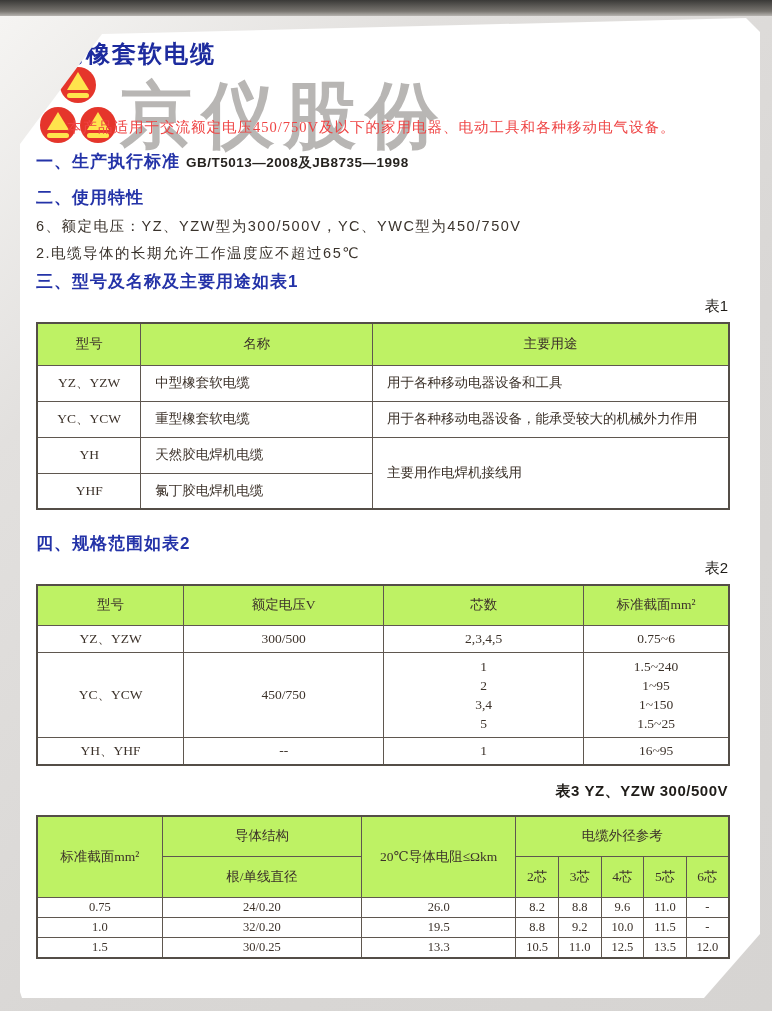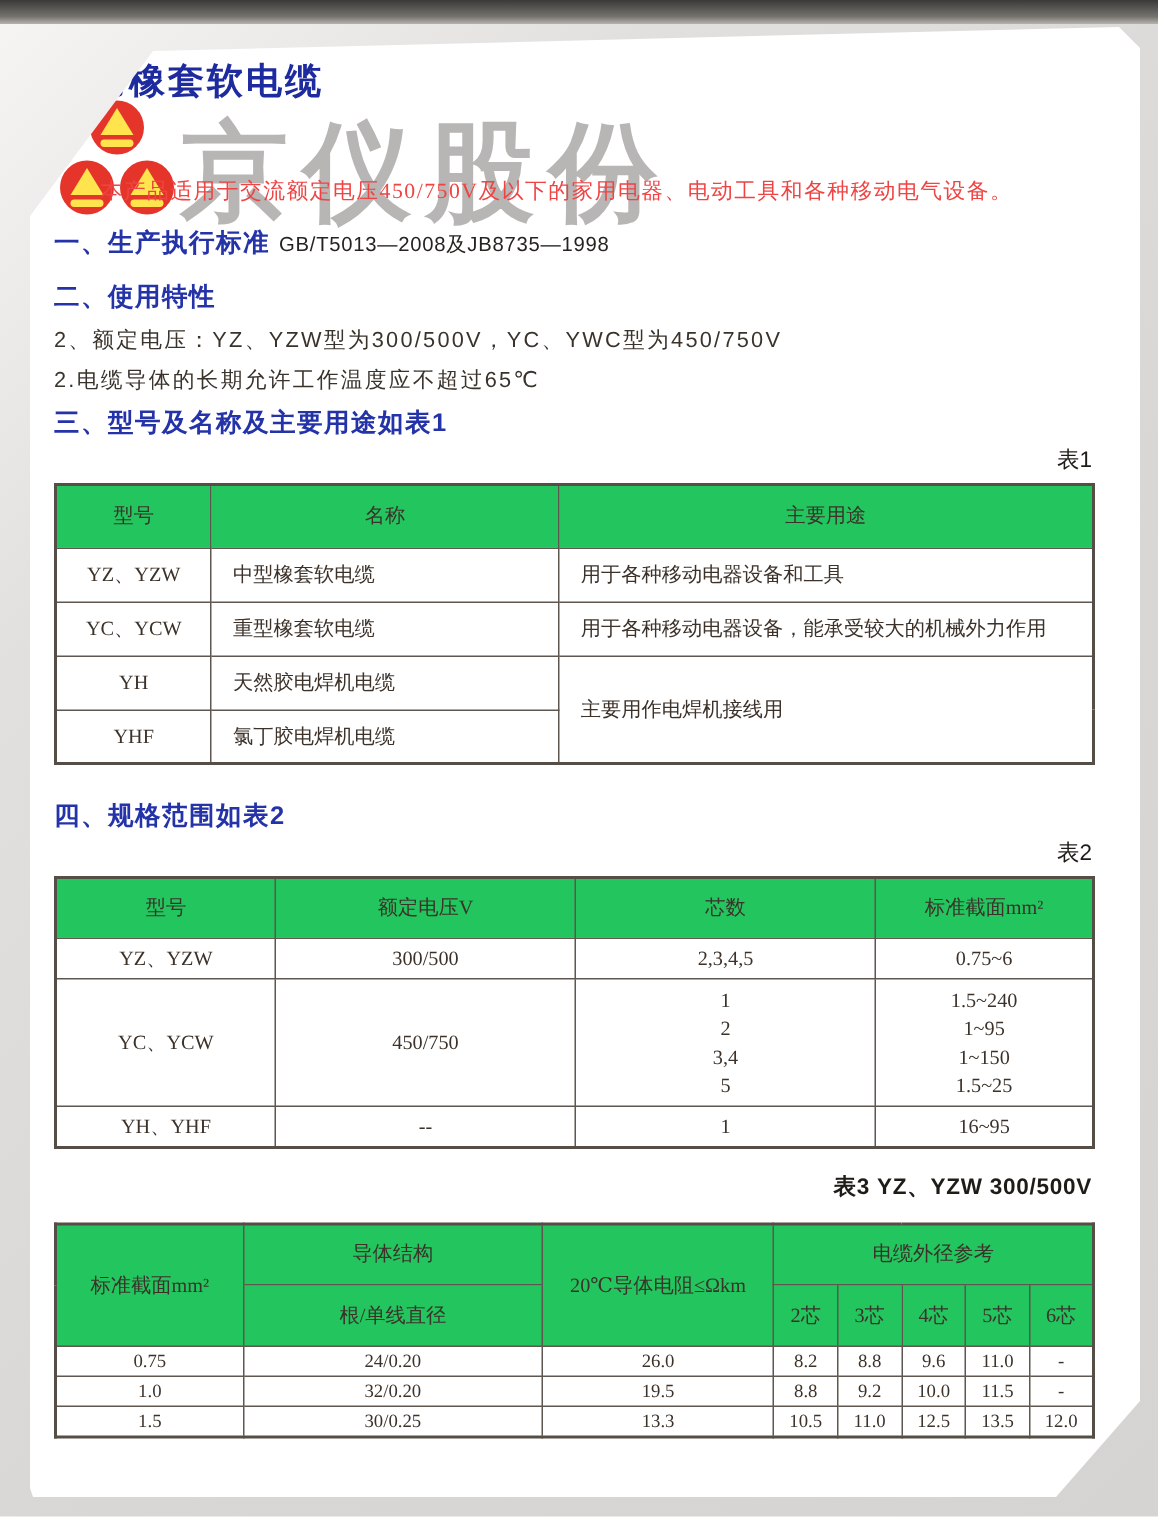--- a/index.html
+++ b/index.html
@@ -41,21 +41,21 @@
     position:relative; z-index:1;
     margin-top:48px; padding-left:2px;
     font-family:"Liberation Serif","DejaVu Serif",serif;
     font-size:14.5px; color:#ef4444; text-indent:2em; letter-spacing:1px;
   }
   .sec-row { margin-top:13px; display:flex; align-items:baseline; }
   .sec-heading {
     font-size:17px; font-weight:bold; color:#2433a8; letter-spacing:1px;
   }
   .sec-detail {
-    font-size:13.5px; color:#26231f; margin-left:6px; letter-spacing:0.5px;
+    font-size:13.5px; color:#26231f; margin-left:6px; letter-spacing:0.5px;font-weight:bold;
   }
   .feature-item {
     margin-top:8px; font-size:14.5px; color:#3a332c; letter-spacing:1.5px;
   }
   .table-label {
     text-align:right; font-size:15px; color:#1f1c18; margin-top:4px; padding-right:2px;
   }
   .table-caption {
     text-align:right; font-size:15px; font-weight:bold; color:#1f1c18;
     margin-top:16px; padding-right:2px; letter-spacing:0.5px;
@@ -63,21 +63,21 @@
   table {
     width:100%; border-collapse:collapse; margin-top:6px;
     font-family:"Liberation Serif","DejaVu Serif",serif;
     color:#3c322a; font-size:13.5px;
   }
   th, td {
     border:1px solid #5f574f; text-align:center; vertical-align:middle;
     padding:4px 6px; font-weight:normal;
   }
   table { border:2px solid #544e47; }
-  th { background:#22c55e; }
+  th { background:#bef264; }
   .t1 th { height:42px; }
   .t1 td { height:36px; }
   .t1 td.left, .t1 th.left-pad { text-align:left; padding-left:14px; }
   .t2 th { height:40px; }
   .t2 td { height:24px; }
   .t2 .multi div { line-height:17px; padding:1px 0; }
   .t2 .multi { padding:4px 0; }
   .t3 th { height:41px; font-size:13.5px; }
   .t3 td { height:17px; padding:2px 4px; font-size:12.5px; }
 </style>
@@ -113,21 +113,21 @@
     <div class="intro">本产品适用于交流额定电压450/750V及以下的家用电器、电动工具和各种移动电气设备。</div>
 
     <div class="sec-row">
       <span class="sec-heading">一、生产执行标准</span>
       <span class="sec-detail">GB/T5013—2008及JB8735—1998</span>
     </div>
 
     <div class="sec-row">
       <span class="sec-heading">二、使用特性</span>
     </div>
-    <div class="feature-item">2、额定电压：YZ、YZW型为300/500V，YC、YWC型为450/750V</div>
+    <div class="feature-item">6、额定电压：YZ、YZW型为300/500V，YC、YWC型为450/750V</div>
     <div class="feature-item">2.电缆导体的长期允许工作温度应不超过65℃</div>
 
     <div class="sec-row" style="margin-top:7px;">
       <span class="sec-heading">三、型号及名称及主要用途如表1</span>
     </div>
     <div class="table-label">表1</div>
 
     <table class="t1">
       <colgroup>
           <col style="width:15%">

